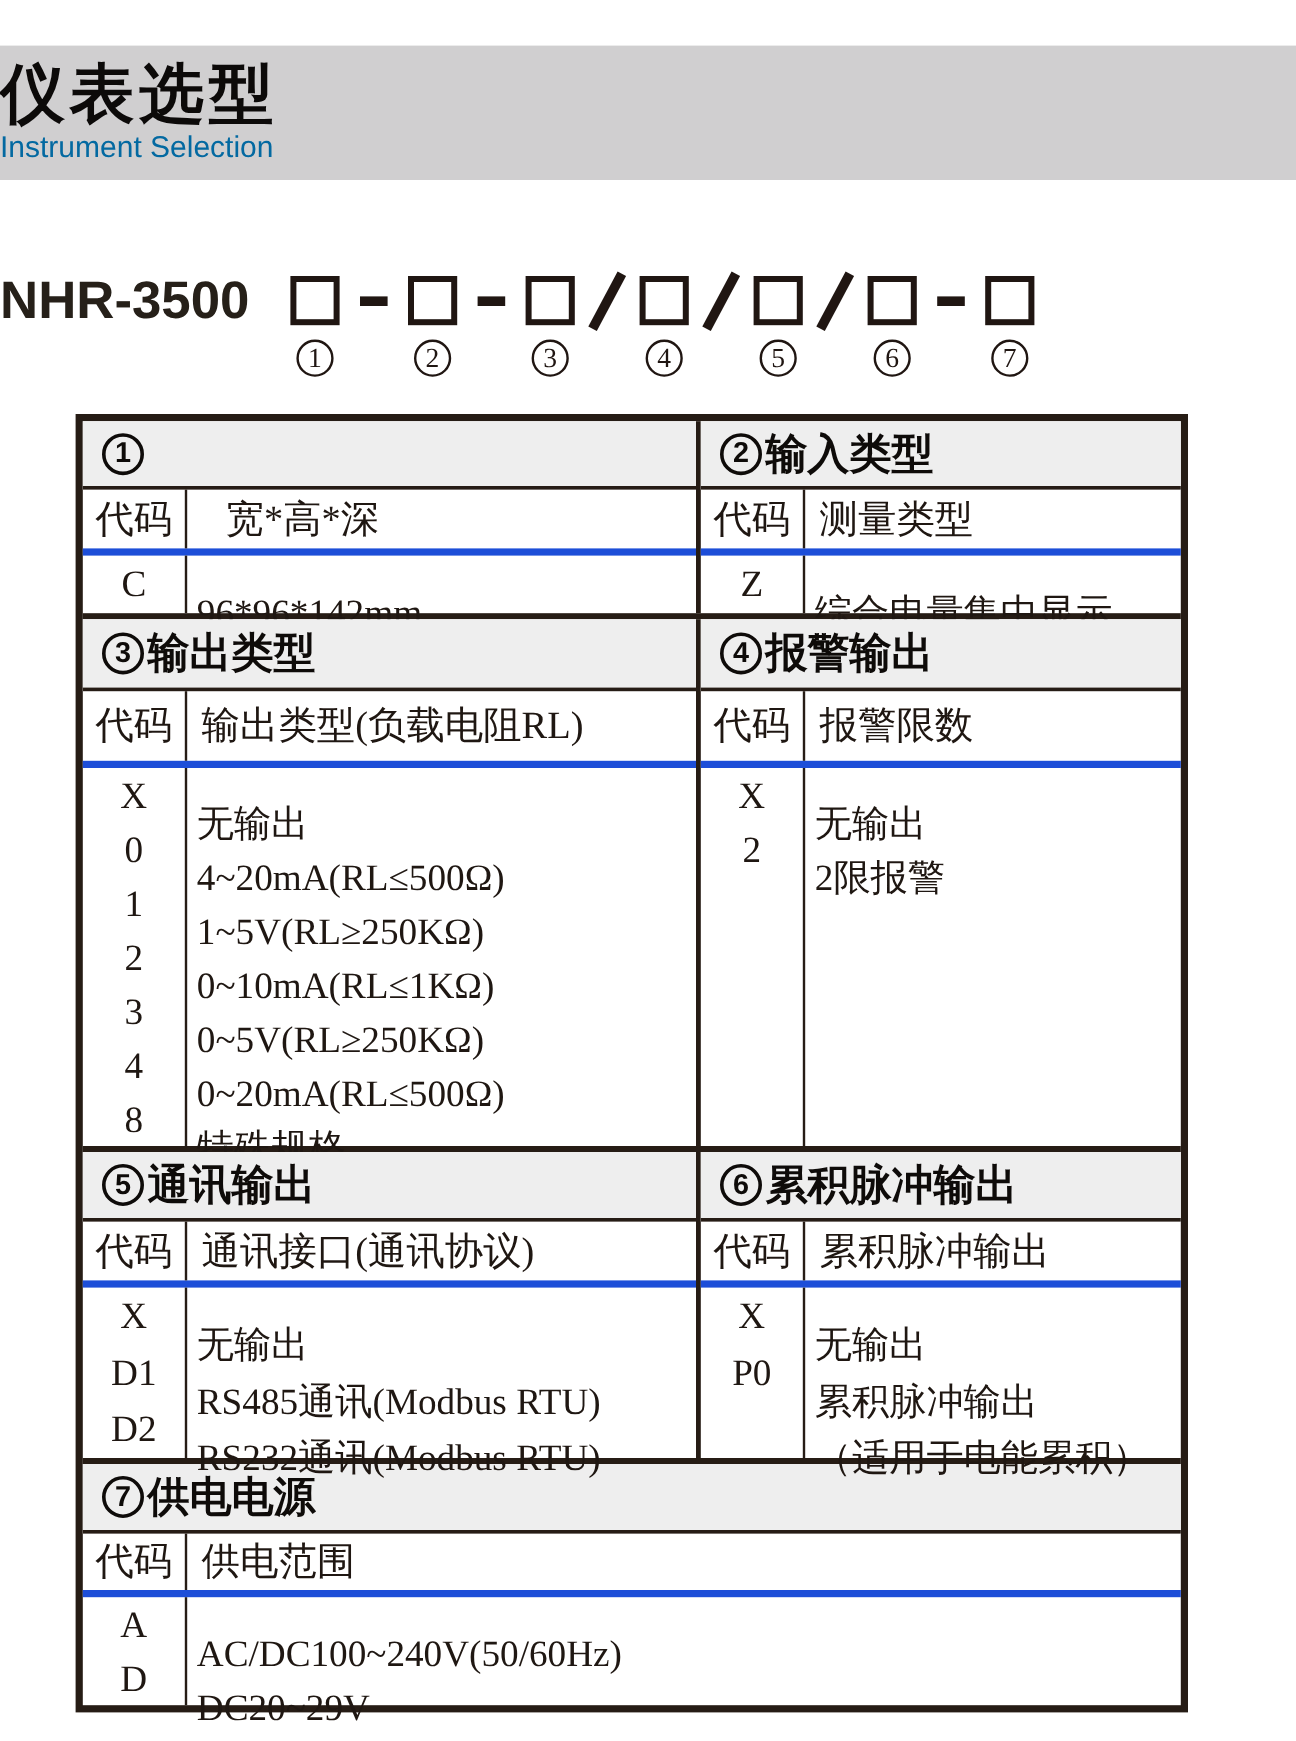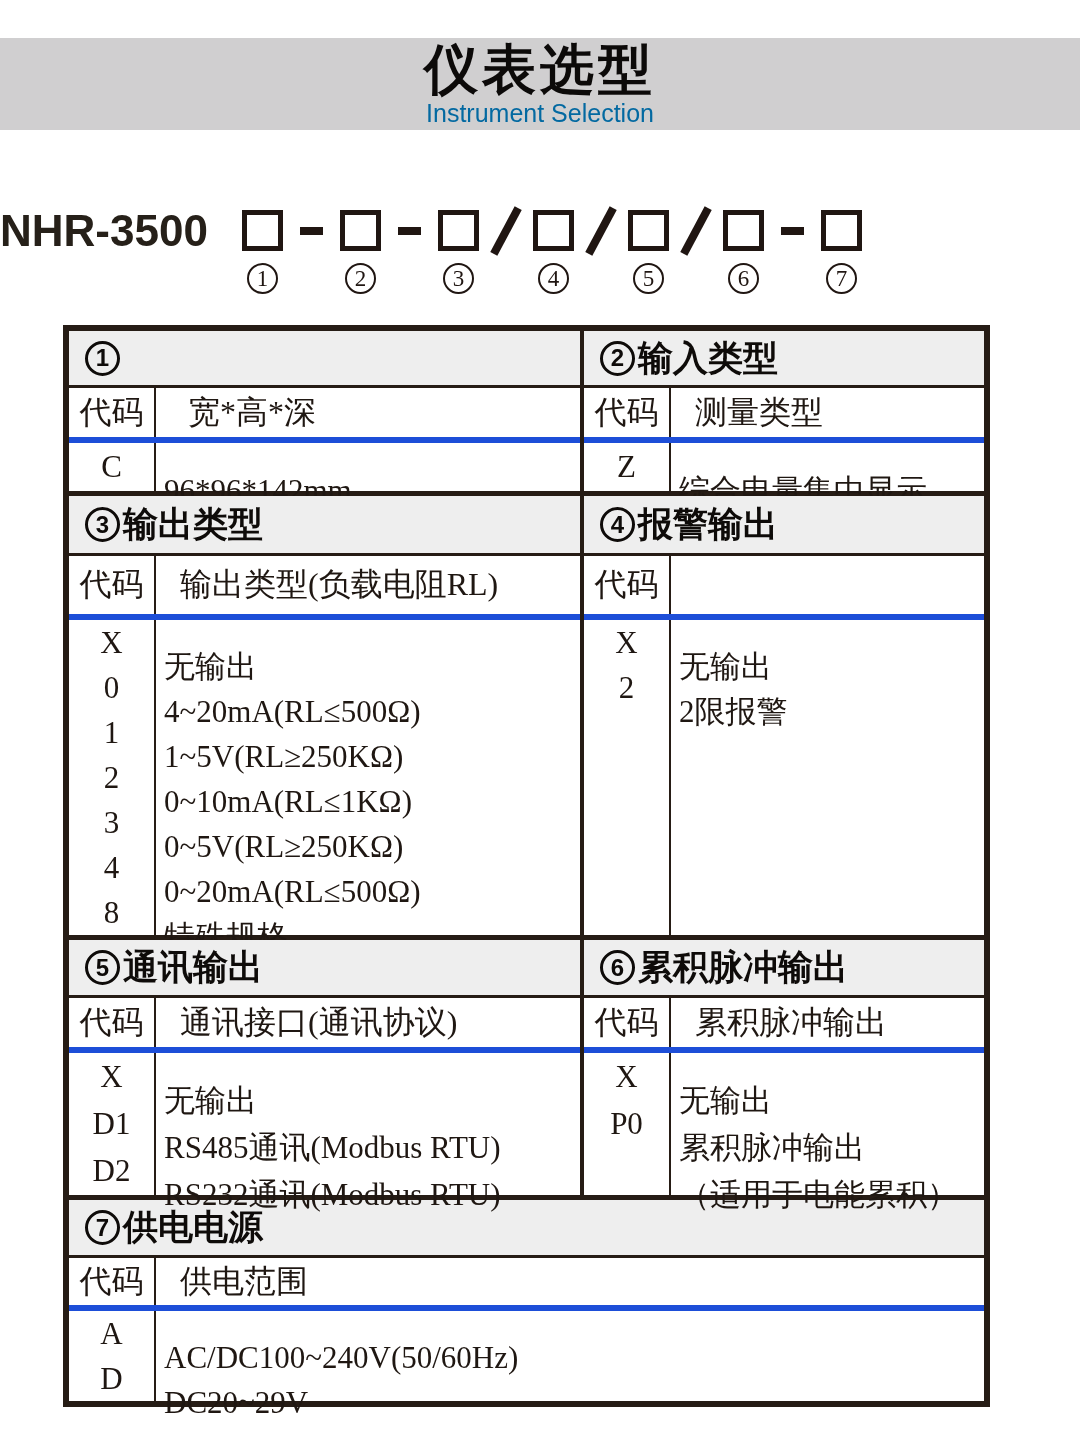--- a/index.html
+++ b/index.html
@@ -3,22 +3,22 @@
 <meta charset="utf-8">
 <style>
   html,body{margin:0;padding:0;background:#ffffff;}
   body{
     width:1080px;height:1451px;overflow:hidden;position:relative;
     font-family:"Liberation Serif","DejaVu Serif",serif;
     color:#1f1712;
   }
   
   .banner{
-    margin-top:38px;height:92px;background:#d0cfd0;
-    display:flex;flex-direction:column;align-items:center;justify-content:center;
+    margin-top:38px;height:112px;background:#d0cfd0;
+    display:flex;flex-direction:column;justify-content:center;
   }
   .banner-title{
     font-family:"Liberation Sans","DejaVu Sans",sans-serif;
     font-weight:bold;font-size:54px;line-height:58px;color:#0c0a09;letter-spacing:4px;
   }
   .banner-subtitle{
     font-family:"Liberation Sans","DejaVu Sans",sans-serif;
     font-size:25px;line-height:30px;color:#0369a1;margin-top:0px;
   }
   
@@ -65,21 +65,21 @@
     box-sizing:border-box;width:35px;height:35px;border:3px solid #0e0b09;border-radius:50%;
     display:flex;align-items:center;justify-content:center;margin-right:3px;flex:0 0 auto;
     font-family:"Liberation Sans","DejaVu Sans",sans-serif;font-weight:bold;font-size:24px;color:#0e0b09;
   }
   .col-header{box-sizing:border-box;display:flex;border-bottom:6px solid #1d4ed8;}
   .code-cell{
     box-sizing:border-box;width:87px;border-right:2px solid #261c15;flex:0 0 auto;
     display:flex;align-items:center;justify-content:center;font-size:32px;white-space:nowrap;
   }
   .desc-cell{
-    flex:1;display:flex;align-items:center;padding-left:24px;font-size:32px;white-space:nowrap;
+    flex:1;display:flex;align-items:center;padding-left:12px;font-size:32px;white-space:nowrap;
   }
   .desc-cell.indent{padding-left:32px;}
   .data-area{box-sizing:border-box;display:flex;}
   .code-col{
     box-sizing:border-box;width:87px;border-right:2px solid #261c15;flex:0 0 auto;
     text-align:center;
   }
   .desc-col{flex:1;padding-left:8px;margin-top:24px;}
   .line{font-size:31px;white-space:nowrap;}
   
@@ -231,20 +231,21 @@
           </div>
       </div>
     </div>
     <div class="half right">
       <div class="band-header">
         <span class="cnum">4</span>
         <span class="band-title">报警输出</span>
       </div>
       <div class="col-header">
         <div class="code-cell">代码</div>
+        <div class="desc-cell">报警限数</div>
       </div>
       <div class="data-area">
         <div class="code-col">
             <div class="line">X</div>
             <div class="line">2</div>
           </div>
         <div class="desc-col">
             <div class="line">无输出</div>
             <div class="line">2限报警</div>
           </div>

